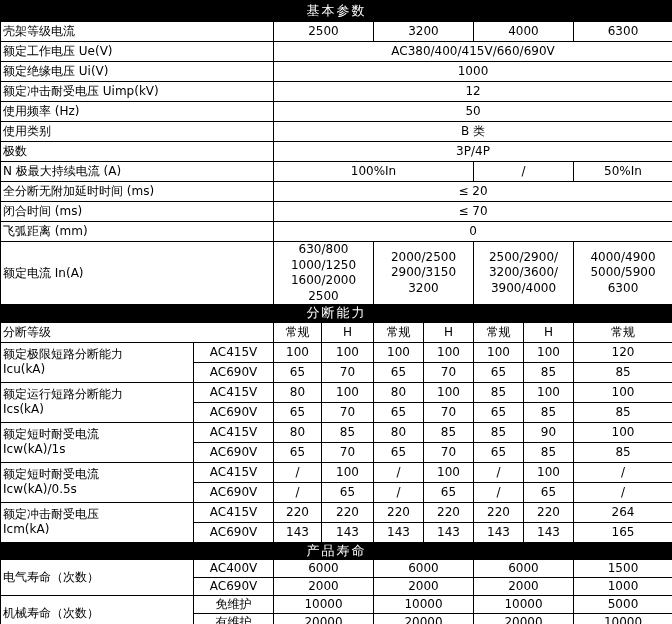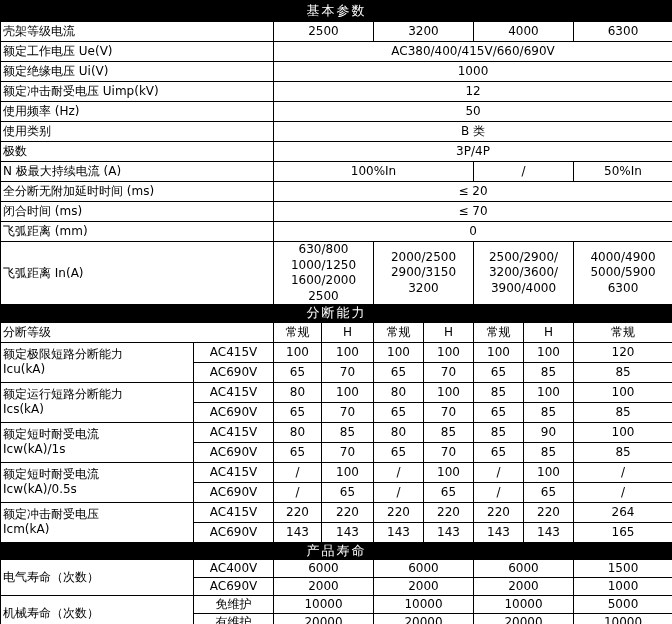--- a/index.html
+++ b/index.html
@@ -85,21 +85,21 @@
   <tr class="h20">
     <td class="lbl" colspan="2">闭合时间 (ms)</td>
     <td colspan="7">≤ 70</td>
   </tr>
   <tr class="h20">
     <td class="lbl" colspan="2">飞弧距离 (mm)</td>
     <td colspan="7">0</td>
   </tr>
 
   <tr class="tall">
-    <td class="lbl" colspan="2">飞弧距离 In(A)</td>
+    <td class="lbl" colspan="2">额定电流 In(A)</td>
     <td class="multi" colspan="2">630/800
 1000/1250
 1600/2000
 2500</td>
     <td class="multi" colspan="2">2000/2500
 2900/3150
 3200</td>
     <td class="multi" colspan="2">2500/2900/
 3200/3600/
 3900/4000</td>

